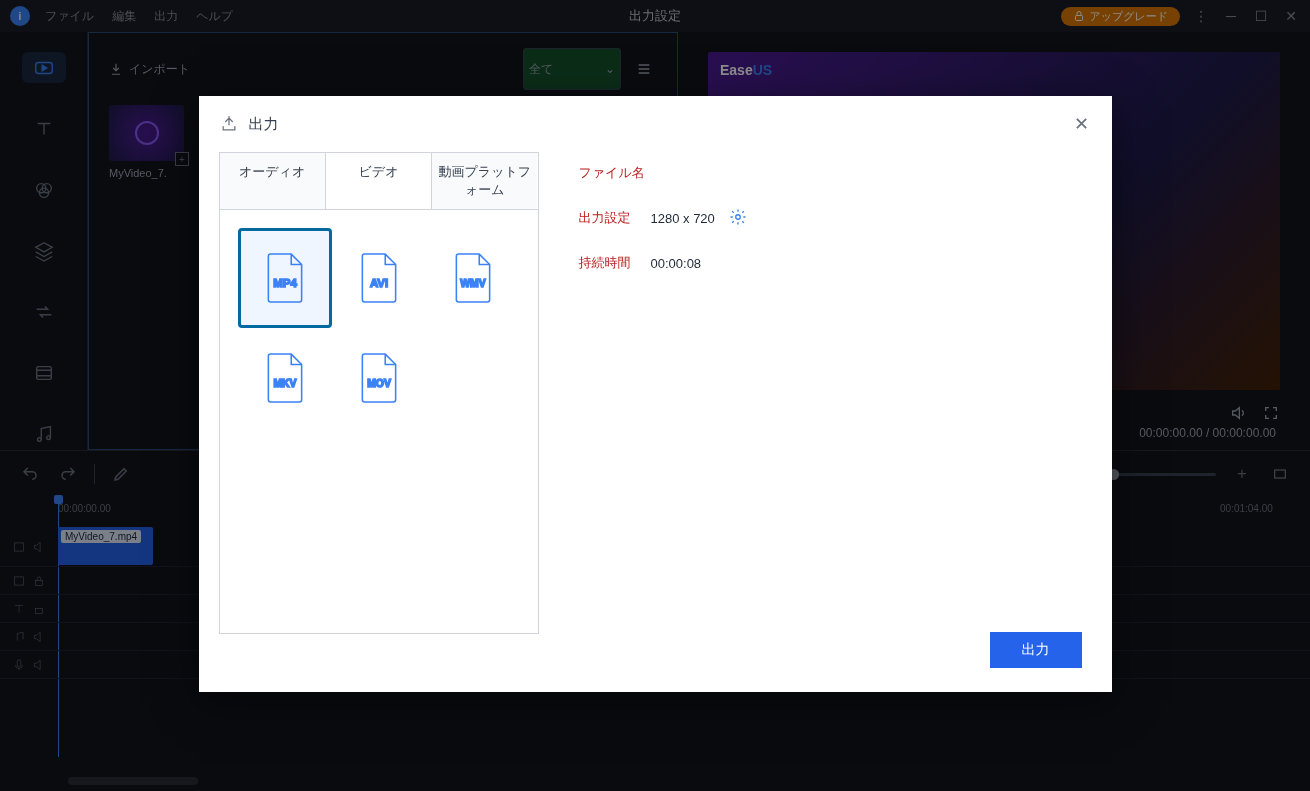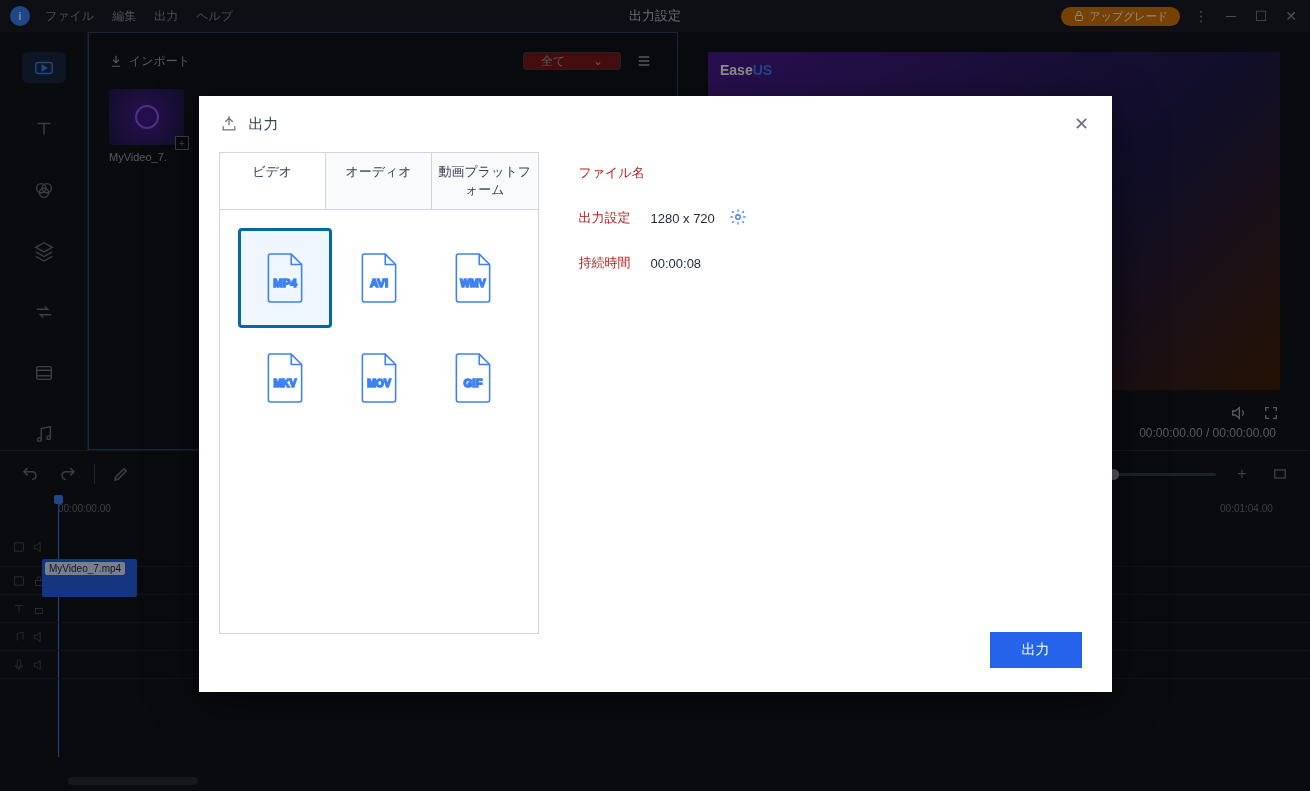--- a/index.html
+++ b/index.html
@@ -18,21 +18,21 @@
 .workspace { display: flex; height: 418px; }
 .left-toolbar { width: 88px; background: #13151d; border-right: 1px solid #2a2d38; padding-top: 20px; display: flex; flex-direction: column; align-items: center; gap: 30px; }
 .tool-btn { width: 44px; height: 44px; border-radius: 6px; display: flex; align-items: center; justify-content: center; color: #6b7280; cursor: pointer; }
 .tool-btn.active { background: rgba(59,130,246,0.18); color: #3b82f6; }
 .tool-icon-svg { width: 22px; height: 22px; stroke: currentColor; fill: none; stroke-width: 1.5; }
 
 .media-panel { width: 590px; background: #13151d; border: 1px solid #2a4a7a; padding: 15px 20px; overflow: hidden; position: relative; }
 .media-toolbar { display: flex; align-items: center; margin-bottom: 15px; }
 .import-btn { color: #9ca3af; font-size: 12px; display: flex; align-items: center; gap: 6px; cursor: pointer; }
 .media-spacer { flex: 1; }
-.filter-select { width: 98px; height: 18px; background: #7f1d1d; border: 1px solid #374151; color: #9ca3af; font-size: 12px; display: flex; align-items: center; padding: 0 17px; border-radius: 3px; justify-content: space-between; }
+.filter-select { width: 98px; height: 42px; background: #14532d; border: 1px solid #374151; color: #9ca3af; font-size: 12px; display: flex; align-items: center; padding: 0 5px; border-radius: 3px; justify-content: space-between; }
 .view-btn { width: 26px; height: 26px; margin-left: 10px; color: #9ca3af; display: flex; align-items: center; justify-content: center; cursor: pointer; }
 .media-thumbs { display: flex; gap: 25px; }
 .thumb { width: 75px; }
 .thumb-img { width: 75px; height: 56px; background: radial-gradient(circle,#4c1d95 0%,#1e1b4b 100%); border-radius: 3px; position: relative; display: flex; align-items: center; justify-content: center; }
 .thumb-img::after { content:""; width: 20px; height: 20px; border: 2px solid #8b5cf6; border-radius: 50%; }
 .thumb-plus { position: absolute; bottom: -5px; right: -5px; width: 14px; height: 14px; border: 1px solid #6b7280; color: #6b7280; font-size: 10px; display: flex; align-items: center; justify-content: center; background: #13151d; }
 .thumb-label { color: #9ca3af; font-size: 11px; margin-top: 6px; text-align: left; }
 
 .preview-panel { flex: 1; background: #13151d; padding: 20px 30px 10px; display: flex; flex-direction: column; }
 .preview-video { flex: 1; background: linear-gradient(135deg,#4c1d95 0%,#1e1b4b 60%,#422006 100%); border-radius: 2px; position: relative; min-height: 280px; }
@@ -52,21 +52,21 @@
 .zoom-slider { width: 150px; height: 3px; background: #374151; border-radius: 2px; position: relative; }
 .zoom-thumb { position: absolute; left: 28%; top: -4px; width: 11px; height: 11px; background: #9ca3af; border-radius: 50%; }
 .tl-ruler { height: 30px; position: relative; color: #6b7280; font-size: 10px; padding-left: 58px; }
 .ruler-mark { position: absolute; top: 6px; }
 .playhead { position: absolute; left: 58px; top: 0; width: 1px; height: 260px; background: #3b82f6; }
 .playhead::before { content:""; position:absolute; top:-2px; left:-4px; width:9px; height:9px; background:#3b82f6; border-radius:2px; }
 .tl-tracks { position: relative; }
 .track { height: 28px; border-bottom: 1px solid #1f2230; display: flex; align-items: center; }
 .track-head { width: 58px; height: 100%; display: flex; align-items: center; justify-content: center; gap: 6px; color: #6b7280; }
 .track-head svg { width: 14px; height: 14px; stroke: currentColor; fill: none; }
-.clip { position: absolute; left: 42px; top: 0; height: 38px; width: 95px; background: #2563eb; border-radius: 2px; overflow: hidden; margin-top: 32px; }
+.clip { position: absolute; left: 58px; top: 0; height: 38px; width: 95px; background: #2563eb; border-radius: 2px; overflow: hidden; }
 .clip-label { position:absolute; top:3px; left:3px; background: rgba(255,255,255,0.85); color:#1f2937; font-size:10px; padding:1px 4px; border-radius:2px; }
 .hscroll { position:absolute; bottom:6px; left:68px; width:130px; height:8px; background:#2a2d38; border-radius:4px; }
 
 
 .modal-overlay { position: absolute; inset: 0; background: rgba(0,0,0,0.45); display: flex; align-items: flex-start; justify-content: center; padding-top: 96px; }
 .modal { width: 913px; height: 596px; background: #fff; display: flex; flex-direction: column; box-shadow: 0 10px 40px rgba(0,0,0,0.5); }
 .modal-head { height: 56px; display: flex; align-items: center; padding: 0 20px; }
 .modal-title-icon { width: 20px; height: 20px; margin-right: 10px; }
 .modal-title { font-size: 15px; color: #374151; }
 .modal-close { margin-left: auto; width: 20px; height: 20px; color: #6b7280; cursor: pointer; display:flex; align-items:center; justify-content:center; font-size:18px; }
@@ -322,22 +322,22 @@
     <div class="modal-head">
       <svg class="modal-title-icon" viewBox="0 0 24 24" fill="none" stroke="#6b7280" stroke-width="1.5">
           <path d="M12 3v10m-4-4l4-4 4 4M5 15v4h14v-4" stroke-linecap="round"></path>
         </svg>
       <span class="modal-title">出力</span>
       <div class="modal-close">✕</div>
     </div>
     <div class="modal-body">
       <div class="format-panel">
         <div class="tabs">
+          <div class="tab inactive">オーディオ</div>
           <div class="tab">ビデオ</div>
-          <div class="tab inactive">オーディオ</div>
           <div class="tab inactive">動画プラットフォーム</div>
         </div>
         <div class="format-grid">
           <div class="format-item selected">
             <svg class="file-icon file-svg" viewBox="0 0 40 50">
                 <path d="M6 2h20l10 10v34a2 2 0 0 1-2 2H6a2 2 0 0 1-2-2V4a2 2 0 0 1 2-2z"></path>
                 <path d="M26 2v10h10"></path>
                 <text x="20" y="34" font-size="11" fill="#3b82f6" text-anchor="middle" font-weight="bold">MP4</text>
               </svg>
           </div>
@@ -360,27 +360,20 @@
                 <path d="M6 2h20l10 10v34a2 2 0 0 1-2 2H6a2 2 0 0 1-2-2V4a2 2 0 0 1 2-2z"></path>
                 <path d="M26 2v10h10"></path>
                 <text x="20" y="34" font-size="10" fill="#3b82f6" text-anchor="middle" font-weight="bold">MKV</text>
               </svg>
           </div>
           <div class="format-item">
             <svg class="file-icon file-svg" viewBox="0 0 40 50">
                 <path d="M6 2h20l10 10v34a2 2 0 0 1-2 2H6a2 2 0 0 1-2-2V4a2 2 0 0 1 2-2z"></path>
                 <path d="M26 2v10h10"></path>
                 <text x="20" y="34" font-size="10" fill="#3b82f6" text-anchor="middle" font-weight="bold">MOV</text>
-              </svg>
-          </div>
-          <div class="format-item">
-            <svg class="file-icon file-svg" viewBox="0 0 40 50">
-                <path d="M6 2h20l10 10v34a2 2 0 0 1-2 2H6a2 2 0 0 1-2-2V4a2 2 0 0 1 2-2z"></path>
-                <path d="M26 2v10h10"></path>
-                <text x="20" y="34" font-size="11" fill="#3b82f6" text-anchor="middle" font-weight="bold">GIF</text>
               </svg>
           </div>
         </div>
       </div>
       <div class="settings-panel">
         <div class="setting-row">
           <div class="setting-label">ファイル名</div>
         </div>
         <div class="setting-row">
           <div class="setting-label">出力設定</div>

